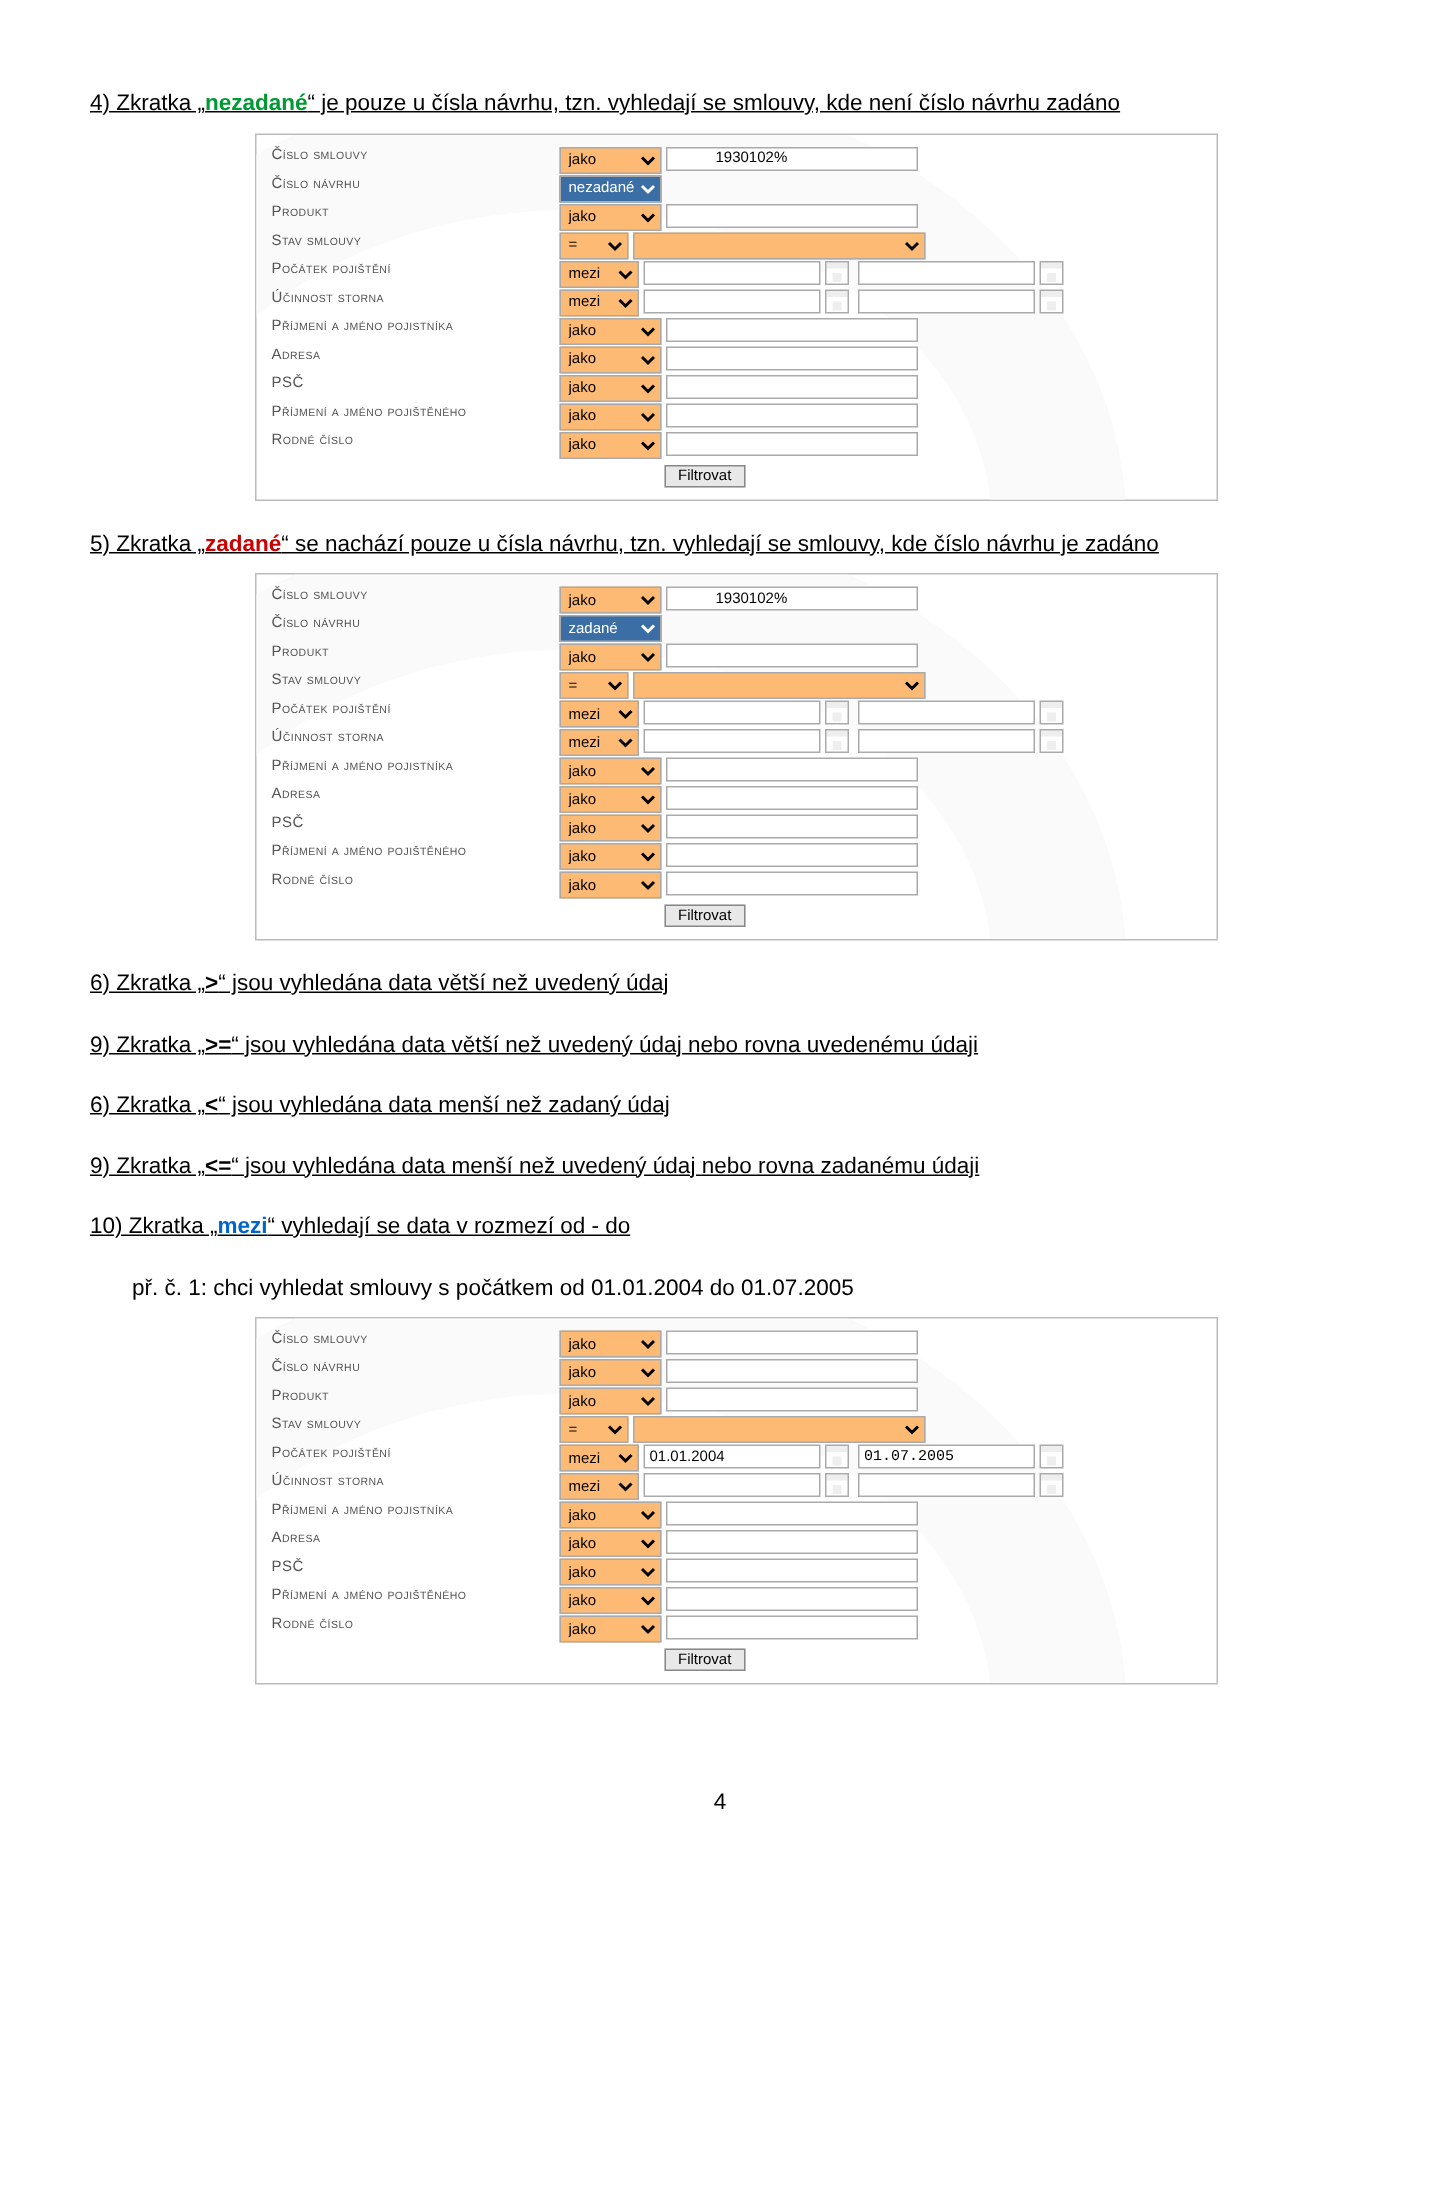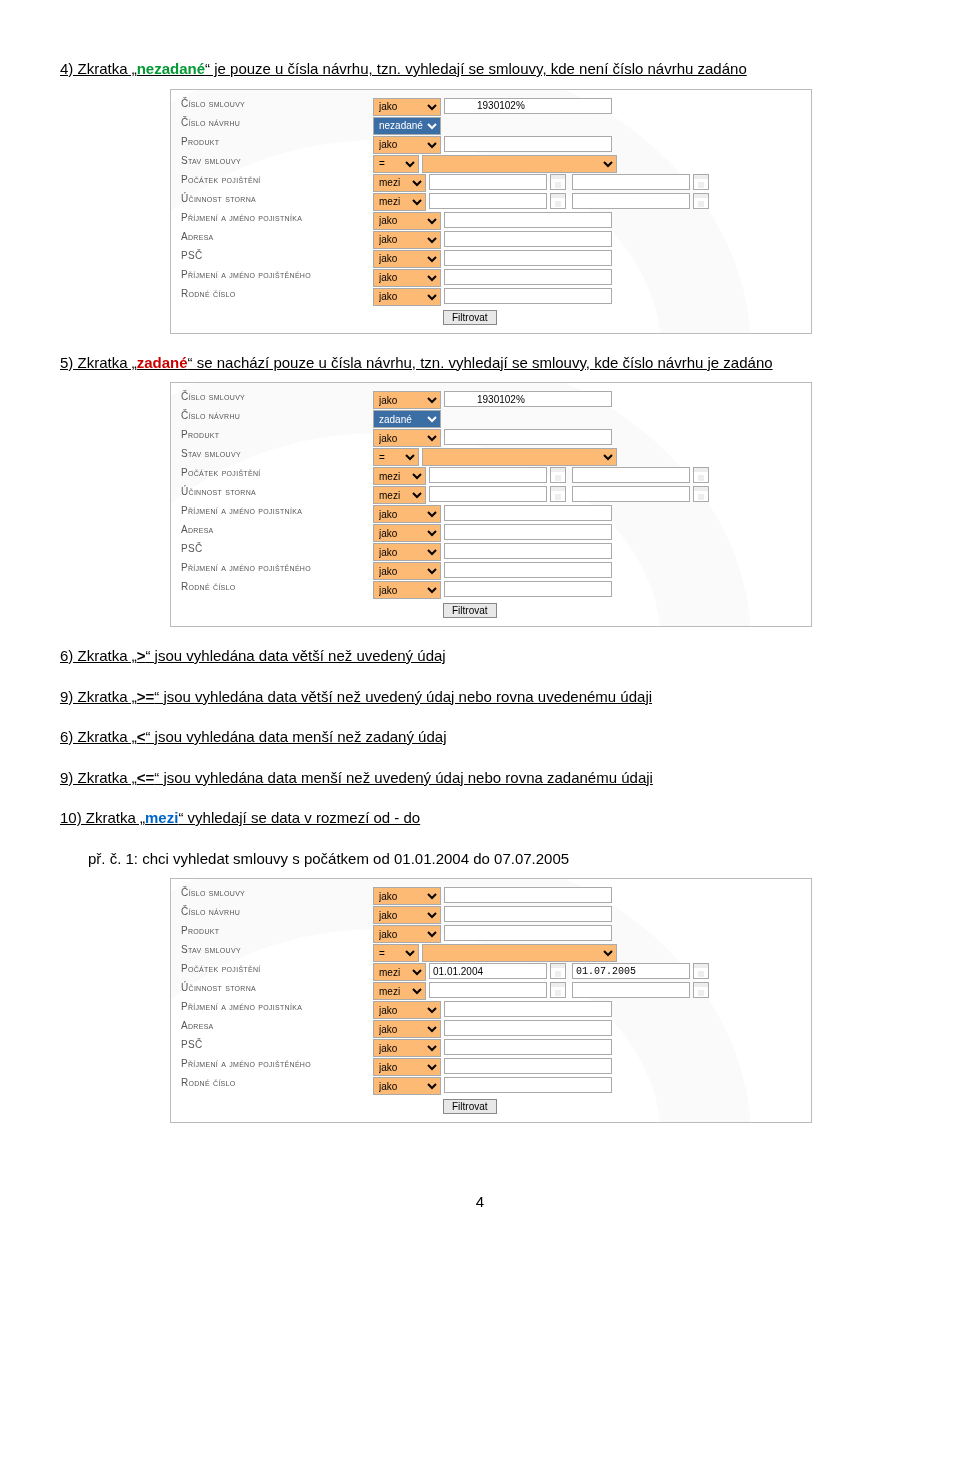--- a/index.html
+++ b/index.html
@@ -257,21 +257,21 @@
 <div class="para ind">
   <span>6)  Zkratka „</span><span class="bold">&lt;</span><span>“ jsou vyhledána data menší než zadaný údaj</span>
 </div>
 <div class="para ind">
   <span>9)  Zkratka „</span><span class="bold">&lt;=</span><span>“ jsou vyhledána data menší než uvedený údaj nebo rovna zadanému údaji</span>
 </div>
 <div class="para ind">
   <span>10) Zkratka „</span><span class="blue">mezi</span><span>“ vyhledají se data v rozmezí od  - do</span>
 </div>
 <div class="para" style="padding-left:28px">
-  <span>př. č. 1: chci vyhledat smlouvy s počátkem od 01.01.2004 do 07.07.2005</span>
+  <span>př. č. 1: chci vyhledat smlouvy s počátkem od 01.01.2004 do 01.07.2005</span>
 </div>
 
 <div class="filter-panel">
   <div class="frow">
     <span class="flabel">Číslo smlouvy</span>
     <select class="fsel op"><option>jako</option></select>
     <input class="finput w-std" style="">
   </div>
   <div class="frow">
     <span class="flabel">Číslo návrhu</span>

